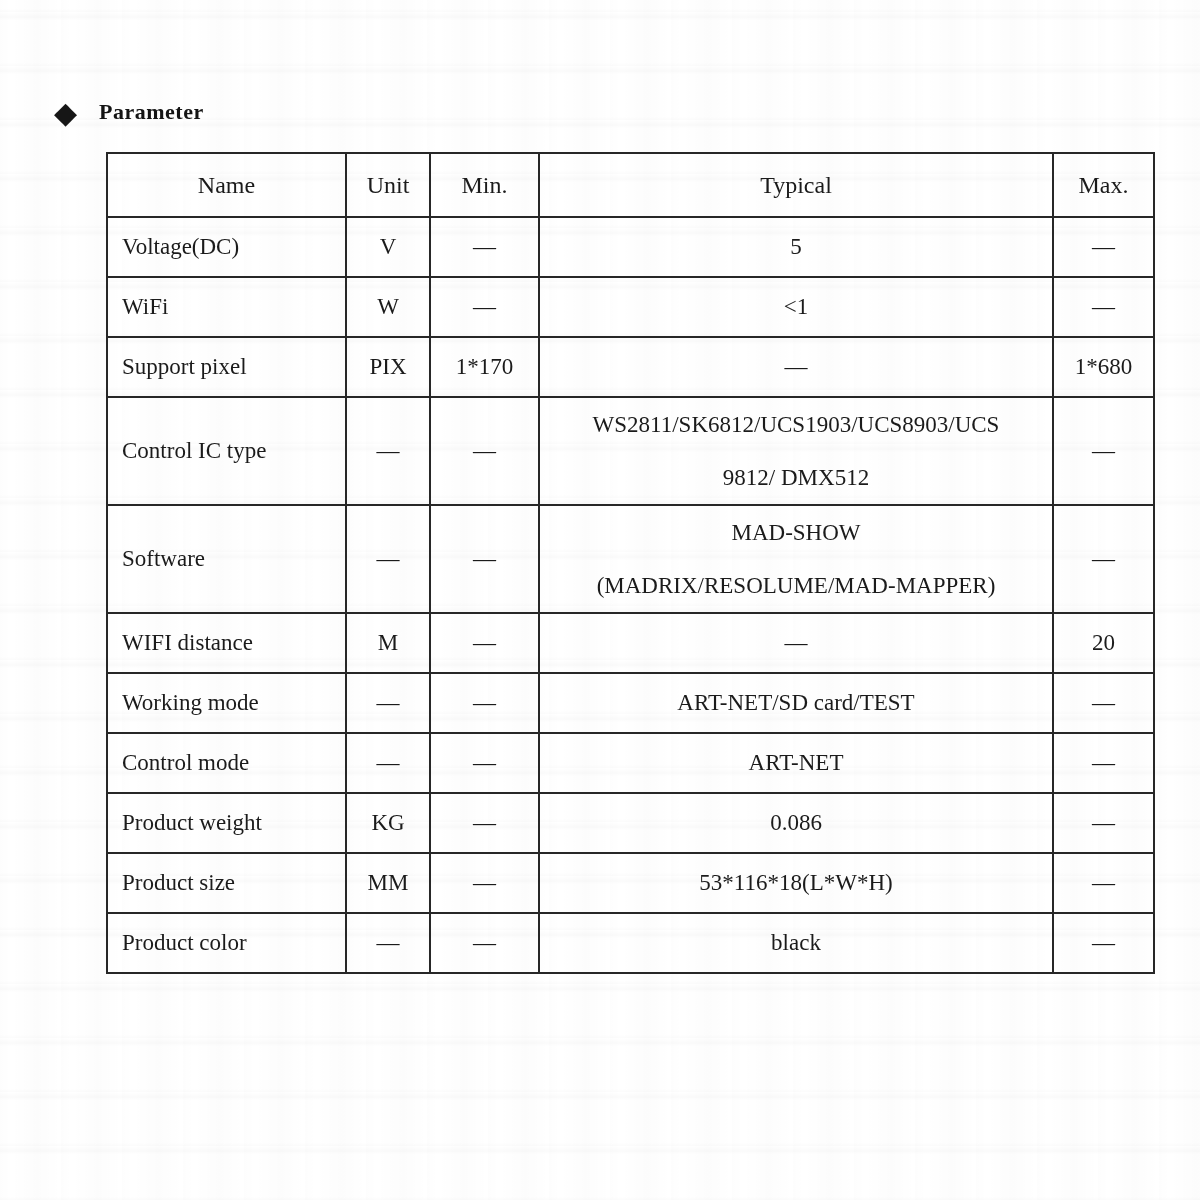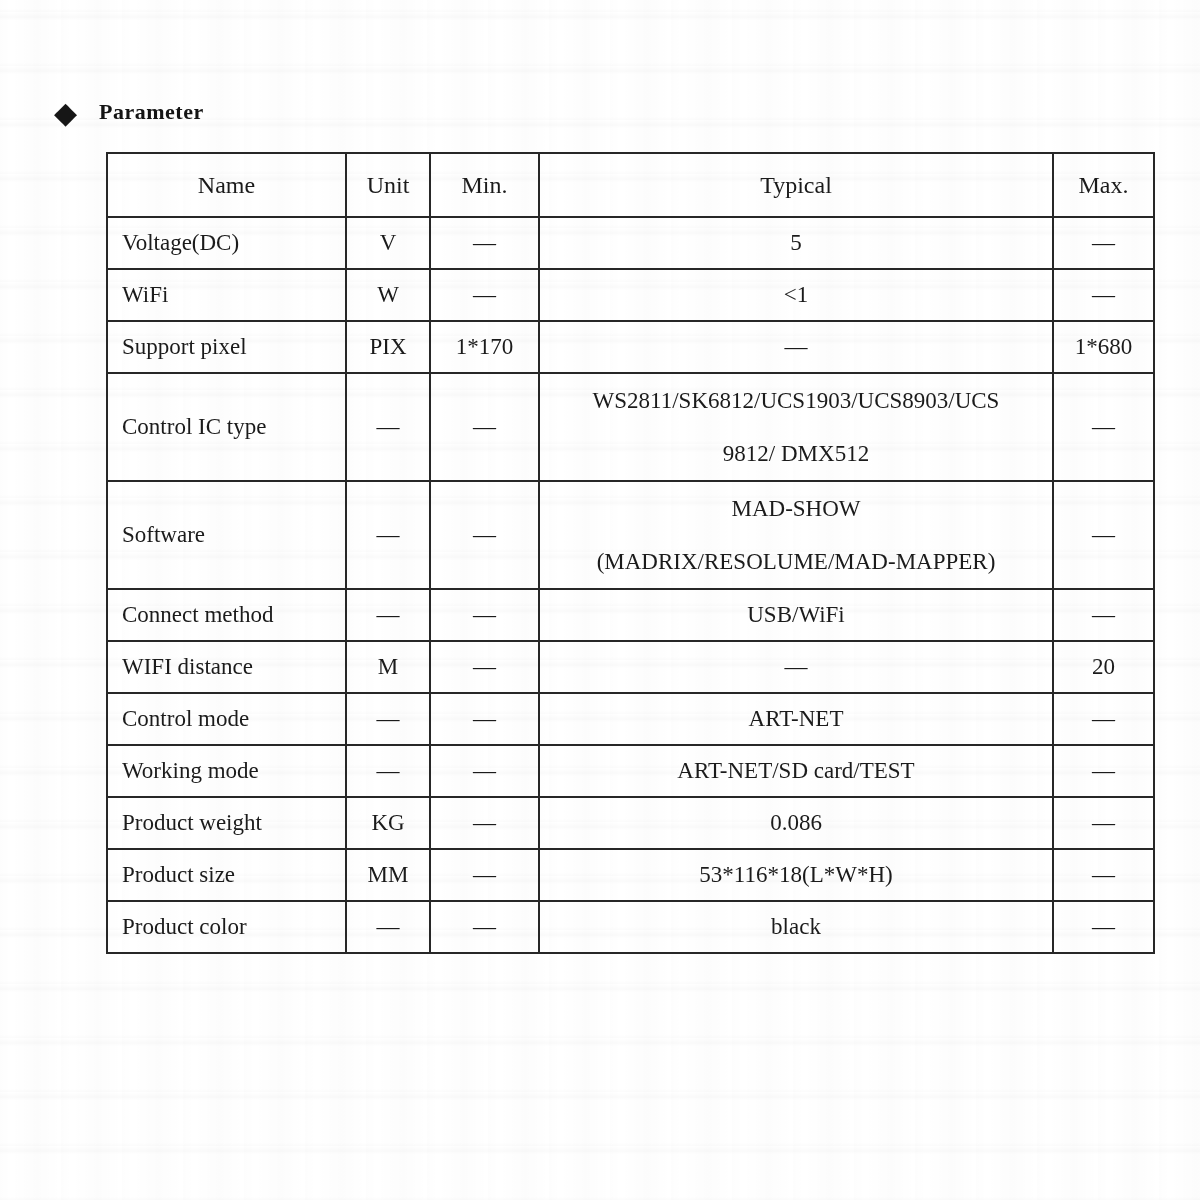--- a/index.html
+++ b/index.html
@@ -54,21 +54,21 @@
   }
   table.spec th,
   table.spec td {
     border: 2px solid #272727;
     text-align: center;
     vertical-align: middle;
     padding: 0;
     overflow: hidden;
   }
   table.spec thead tr { height: 64px; }
-  table.spec tbody tr { height: 52px; }
+  table.spec tbody tr { height: 60px; }
   table.spec tbody tr.tall { height: 108px; }
   table.spec th {
     font-weight: normal;
     font-size: 24px;
   }
   table.spec td.col-name {
     text-align: left;
     padding-left: 14px;
   }
   table.spec td.col-typical {
@@ -137,45 +137,38 @@
         </tr>
         <tr class="tall">
           <td class="col-name">Software</td>
           <td class="col-unit">—</td>
           <td class="col-min">—</td>
           <td class="col-typical">MAD-SHOW
 (MADRIX/RESOLUME/MAD-MAPPER)</td>
           <td class="col-max">—</td>
         </tr>
         <tr>
-          <td class="col-name">Connect method</td>
-          <td class="col-unit">—</td>
-          <td class="col-min">—</td>
-          <td class="col-typical">USB/WiFi</td>
-          <td class="col-max">—</td>
-        </tr>
-        <tr>
           <td class="col-name">WIFI distance</td>
           <td class="col-unit">M</td>
           <td class="col-min">—</td>
           <td class="col-typical">—</td>
           <td class="col-max">20</td>
         </tr>
         <tr>
+          <td class="col-name">Working mode</td>
+          <td class="col-unit">—</td>
+          <td class="col-min">—</td>
+          <td class="col-typical">ART-NET/SD card/TEST</td>
+          <td class="col-max">—</td>
+        </tr>
+        <tr>
           <td class="col-name">Control mode</td>
           <td class="col-unit">—</td>
           <td class="col-min">—</td>
           <td class="col-typical">ART-NET</td>
-          <td class="col-max">—</td>
-        </tr>
-        <tr>
-          <td class="col-name">Working mode</td>
-          <td class="col-unit">—</td>
-          <td class="col-min">—</td>
-          <td class="col-typical">ART-NET/SD card/TEST</td>
           <td class="col-max">—</td>
         </tr>
         <tr>
           <td class="col-name">Product weight</td>
           <td class="col-unit">KG</td>
           <td class="col-min">—</td>
           <td class="col-typical">0.086</td>
           <td class="col-max">—</td>
         </tr>
         <tr>

